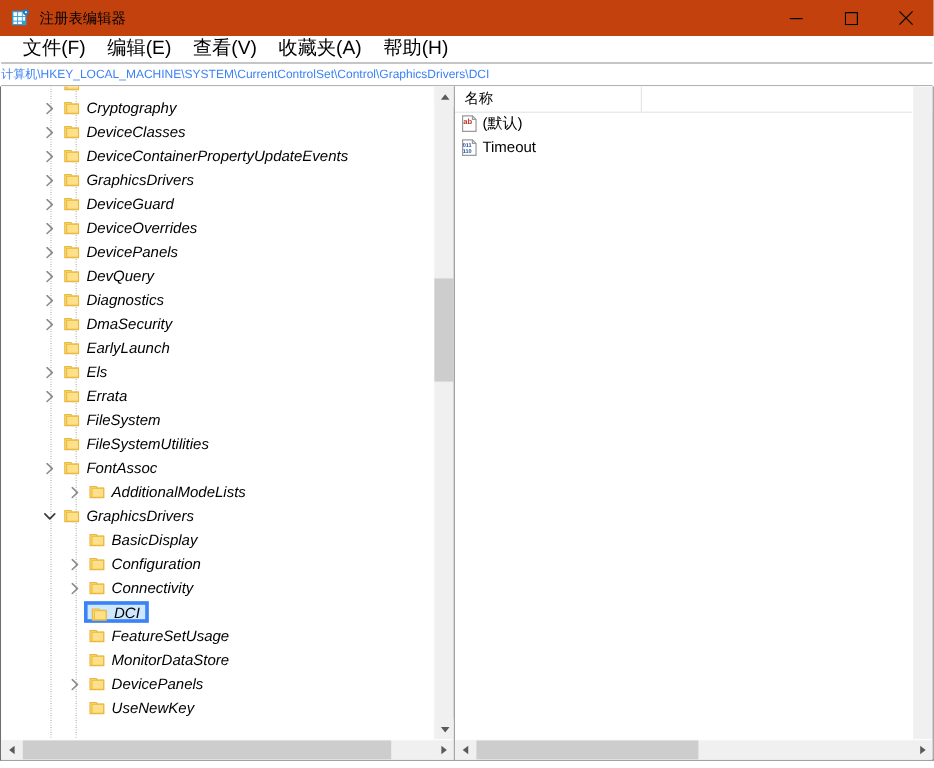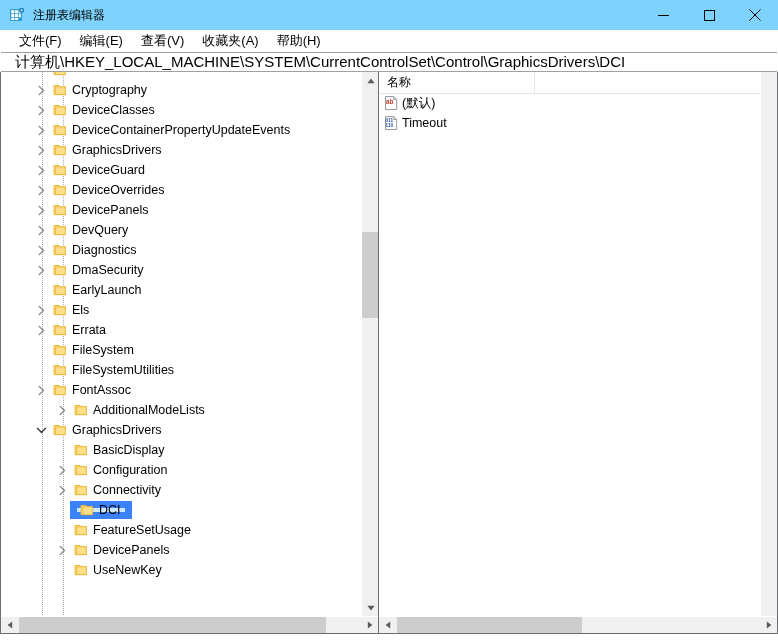--- a/index.html
+++ b/index.html
@@ -22,21 +22,21 @@
     display: flex;
     flex-direction: column;
   }
 
   
   #title-bar {
     height: 30px;
     min-height: 30px;
     display: flex;
     align-items: center;
-    background: #7dd3fc;
+    background: #c2410c;
     border-bottom: none;
     position: relative;
     text-align: right;
   }
   #app-icon {
     width: 16px; height: 16px;
     margin-left: 9px;
     position: relative;
     flex: 0 0 auto;
   }
@@ -67,21 +67,21 @@
   .win-btn svg { display: block; }
 
   
   #menu-bar {
     height: 22px;
     min-height: 22px;
     display: flex;
     align-items: center;
     padding-left: 10px;
     background: #ffffff;
-    font-size: 13px;
+    font-size: 16px;
     color: #000000;
   }
   .menu-item {
     padding: 2px 9px 3px 9px;
     white-space: nowrap;
     cursor: default;
   }
 
   
   #address-bar {
@@ -89,23 +89,23 @@
     min-height: 20px;
     margin: 0 1px 0 1px;
     border-top: 1px solid #a0a0a0;
     border-bottom: 1px solid #a0a0a0;
     background: #ffffff;
     display: flex;
     align-items: center;
     box-sizing: border-box;
   }
   #address-text {
-    font-size: 15px;
-    color: #000000;
-    padding-left: 14px;
+    font-size: 10px;
+    color: #3b82f6;
+    padding-left: 0;
     white-space: nowrap;
     overflow: hidden;
   }
 
   
   #panes {
     flex: 1 1 auto;
     display: flex;
     position: relative;
     min-height: 0;
@@ -151,28 +151,28 @@
     align-items: center;
     position: relative;
     white-space: nowrap;
     font-size: 12.5px;
     color: #000000;
     cursor: default;
   }
   .tree-row.selected .folder-ico { margin-left: 0; }
   .tree-row.selected .sel-wrap {
     background: #cde8ff;
-    border: 7px solid #3b82f6;
-    display: flex;
-    align-items: center;
+    border: 3px solid #3b82f6;
+    display: flex;
+    align-items: flex-start;
     padding: 0 4px 0 2px;
     box-sizing: border-box;
     height: 18px;
   }
-  .sel-wrap { display: flex; align-items: center; height: 18px; padding: 0 4px 0 2px; border: 1px solid transparent; box-sizing: border-box; }
+  .sel-wrap { display: flex; align-items: center; height: 18px; padding: 0 4px 0 2px; border: 1px solid transparent; box-sizing: border-box; font-style: italic; }
 
   .twisty {
     width: 16px; height: 16px;
     flex: 0 0 16px;
     display: flex;
     align-items: center;
     justify-content: center;
   }
   .twisty svg { display:block; }
 
@@ -735,20 +735,33 @@
                 <div class="indent" style="width: 53px;"></div>
                 <div class="twisty"></div>
                 <div class="sel-wrap">
                   <div class="folder-ico">
                     <svg width="16" height="16" viewBox="0 0 16 16">
                       <path d="M2 3.5h5.2l1 1.2H13.4v8H2z" fill="#ffe08a" stroke="#e8b93c" stroke-width="1"></path>
                       <path d="M3.6 4.9h9.8v7.6H3.6z" fill="#ffe08a" stroke="#e8b93c" stroke-width="0.9"></path>
                     </svg>
                   </div>
                   <span>FeatureSetUsage</span>
+                </div>
+              </div>
+              <div class="tree-row">
+                <div class="indent" style="width: 53px;"></div>
+                <div class="twisty"></div>
+                <div class="sel-wrap">
+                  <div class="folder-ico">
+                    <svg width="16" height="16" viewBox="0 0 16 16">
+                      <path d="M2 3.5h5.2l1 1.2H13.4v8H2z" fill="#ffe08a" stroke="#e8b93c" stroke-width="1"></path>
+                      <path d="M3.6 4.9h9.8v7.6H3.6z" fill="#ffe08a" stroke="#e8b93c" stroke-width="0.9"></path>
+                    </svg>
+                  </div>
+                  <span>MonitorDataStore</span>
                 </div>
               </div>
               <div class="tree-row">
                 <div class="indent" style="width: 53px;"></div>
                 <div class="twisty">
                   <svg width="9" height="11" viewBox="0 0 9 11">
                     <polyline points="2.2,1.4 6.6,5.5 2.2,9.6" fill="none" stroke="#8b8b8b" stroke-width="1.3" stroke-linecap="round" stroke-linejoin="round"></polyline>
                   </svg>
                 </div>
                 <div class="sel-wrap">

